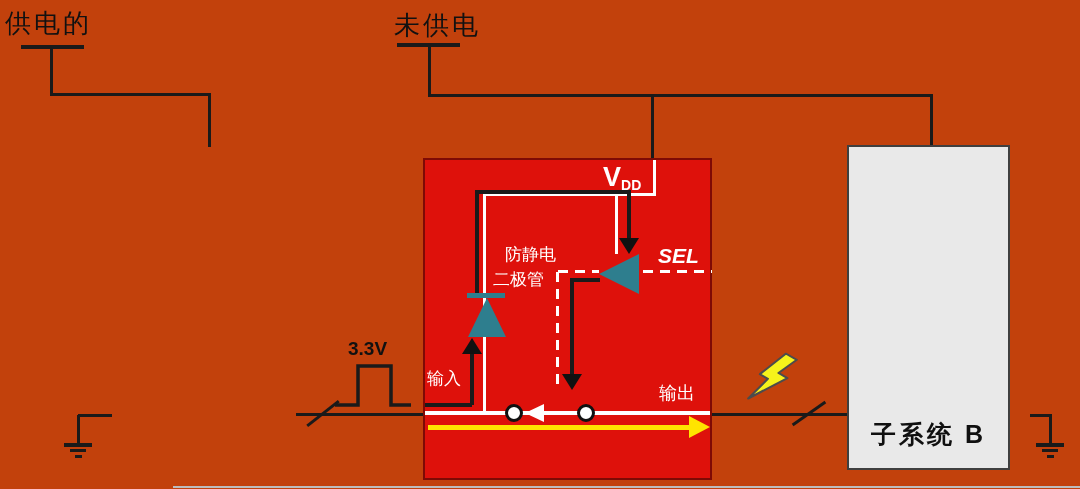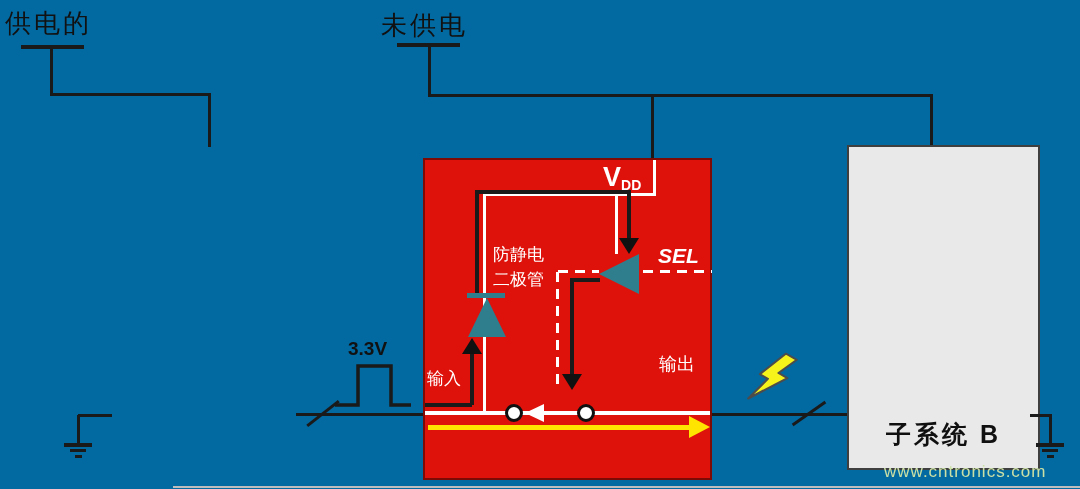--- a/index.html
+++ b/index.html
@@ -1,17 +1,17 @@
 <!DOCTYPE html>
 <html><head>
 <meta charset="utf-8">
 <style>
   html,body{margin:0;padding:0;background:#fff;}
   #canvas{
-    position:relative;width:1080px;height:489px;background:#0369a1;
+    position:relative;width:1080px;height:489px;background:#c2410c;
     font-family:"Liberation Sans","DejaVu Sans",sans-serif;overflow:hidden;
   }
   .abs{position:absolute;}
   .line{position:absolute;background:#1a1a1a;}
   .wline{position:absolute;background:#ffffff;}
   .cjk{color:#111;}
   .sysbox{
     position:absolute;background:#e9e9e9;border:2px solid #3f3f3f;box-sizing:border-box;
   }
   .sys-title{
@@ -45,29 +45,29 @@
 <body>
 
 <div id="canvas">
 
   <div class="abs cjk" style="left:5px;top:6px;font-size:26px;letter-spacing:3px;">供电的</div>
   <div class="line" style="left:21px;top:45px;width:63px;height:4px;"></div>
   <div class="line" style="left:50px;top:47px;width:3px;height:49px;"></div>
   <div class="line" style="left:50px;top:93px;width:161px;height:3px;"></div>
   <div class="line" style="left:208px;top:93px;width:3px;height:54px;"></div>
 
-  <div class="abs cjk" style="left:381px;top:8px;font-size:26px;letter-spacing:3px;font-family:Liberation Mono, monospace;">未供电</div>
+  <div class="abs cjk" style="left:394px;top:8px;font-size:26px;letter-spacing:3px;font-family:Liberation Mono, monospace;">未供电</div>
   <div class="line" style="left:397px;top:43px;width:63px;height:4px;"></div>
   <div class="line" style="left:428px;top:46px;width:3px;height:51px;"></div>
   <div class="line" style="left:428px;top:94px;width:505px;height:3px;"></div>
   <div class="line" style="left:651px;top:94px;width:3px;height:66px;"></div>
   <div class="line" style="left:930px;top:94px;width:3px;height:53px;"></div>
 
 
-  <div class="sysbox" style="left:847px;top:145px;width:193px;height:325px;">
+  <div class="sysbox" style="left:847px;top:145px;width:163px;height:325px;">
     <div class="sys-title" style="top:271px;">子系统 B</div>
 
   </div>
 
   <div class="line" style="left:78px;top:414px;width:34px;height:3px;"></div>
   <div class="line" style="left:77px;top:415px;width:3px;height:29px;"></div>
   <div class="line" style="left:64px;top:443px;width:28px;height:4px;"></div>
   <div class="line" style="left:70px;top:449px;width:16px;height:3px;"></div>
   <div class="line" style="left:75px;top:455px;width:7px;height:3px;"></div>
 
@@ -109,39 +109,38 @@
     <div class="line" style="left:0;top:243px;width:47px;height:4px;"></div>
     <div class="line" style="left:45px;top:192px;width:4px;height:53px;"></div>
     <div class="tri" style="left:37px;top:178px;border-left:10px solid transparent;border-right:10px solid transparent;border-bottom:16px solid #111;"></div>
     <div class="line" style="left:50px;top:30px;width:156px;height:4px;"></div>
     <div class="line" style="left:50px;top:30px;width:4px;height:105px;"></div>
     <div class="line" style="left:202px;top:30px;width:4px;height:50px;"></div>
     <div class="tri" style="left:194px;top:78px;border-left:10px solid transparent;border-right:10px solid transparent;border-top:16px solid #111;"></div>
 
     <div class="abs" style="left:42px;top:133px;width:38px;height:5px;background:#2e7e8e;"></div>
     <div class="tri" style="left:43px;top:138px;border-left:19px solid transparent;border-right:19px solid transparent;border-bottom:39px solid #2e7e8e;"></div>
-    <div class="white-txt" style="left:68px;top:83px;font-size:17px;">防静电</div>
+    <div class="white-txt" style="left:80px;top:83px;font-size:17px;">防静电</div>
     <div class="white-txt" style="left:68px;top:108px;font-size:17px;">二极管</div>
 
     <div class="tri" style="left:174px;top:94px;border-top:20px solid transparent;border-bottom:20px solid transparent;border-right:40px solid #2e7e8e;"></div>
 
     <div class="line" style="left:145px;top:118px;width:30px;height:4px;"></div>
     <div class="line" style="left:145px;top:118px;width:4px;height:98px;"></div>
     <div class="tri" style="left:137px;top:214px;border-left:10px solid transparent;border-right:10px solid transparent;border-top:16px solid #111;"></div>
 
     <div class="wline" style="left:0;top:251px;width:285px;height:4px;"></div>
     <div class="wline" style="left:119px;top:252px;width:33px;height:3px;"></div>
     <div class="tri" style="left:100px;top:244px;border-top:9px solid transparent;border-bottom:9px solid transparent;border-right:19px solid #fff;"></div>
     <div class="circle" style="left:80px;top:244px;"></div>
     <div class="circle" style="left:152px;top:244px;"></div>
 
     <div class="abs" style="left:3px;top:265px;width:262px;height:5px;background:#ffe400;"></div>
     <div class="tri" style="left:264px;top:256px;border-top:11px solid transparent;border-bottom:11px solid transparent;border-left:21px solid #ffe400;"></div>
 
     <div class="white-txt" style="left:2px;top:207px;font-size:17px;">输入</div>
-    <div class="white-txt" style="left:234px;top:192px;font-size:18px;">输出</div>
+    <div class="white-txt" style="left:234px;top:221px;font-size:18px;">输出</div>
 
   </div>
 
   <div class="abs" style="left:173px;top:486px;width:907px;height:2px;background:#bdbdbd;"></div>
-  <div id="watermark">www.cntronics.com</div>
 
 </div>
 
 </body></html>

